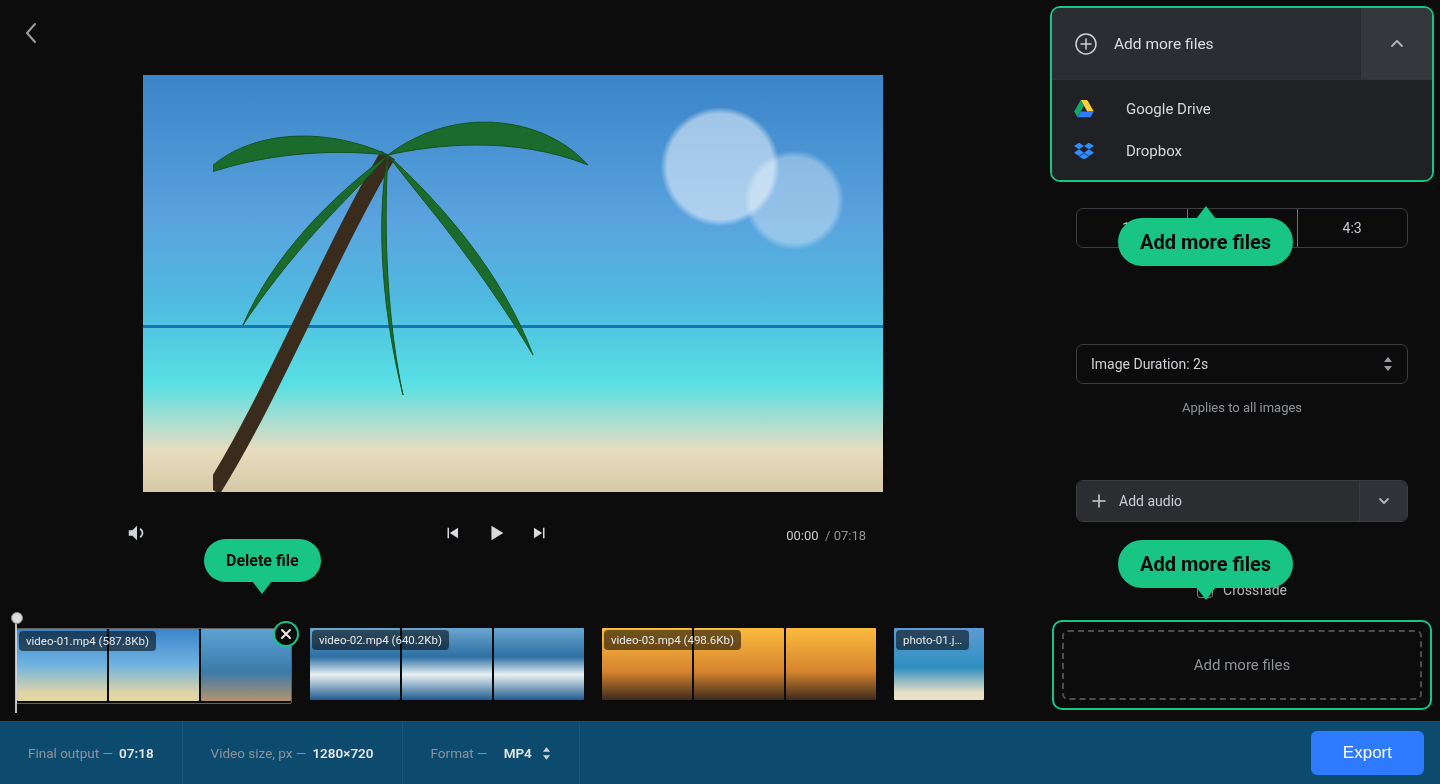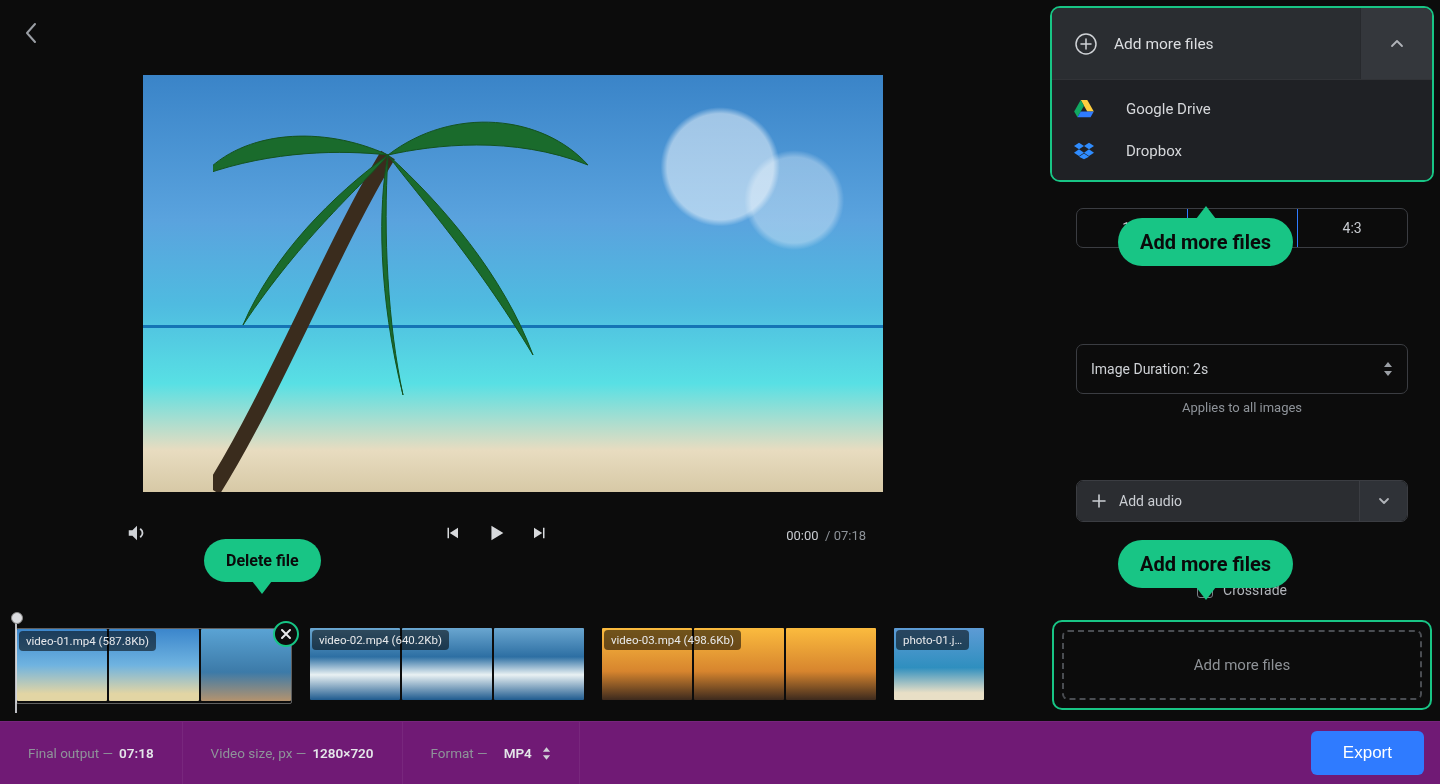--- a/index.html
+++ b/index.html
@@ -65,42 +65,42 @@
   .gdrive{width:20px;height:18px}
   .dropbox{width:20px;height:18px}
 
   
   .aspect{position:absolute;top:208px;left:32px;right:32px;display:flex;border:1px solid var(--border);border-radius:7px;overflow:hidden;height:40px}
   .aspect .seg{flex:1;display:flex;align-items:center;justify-content:center;font-size:14px;color:#c8cbd0;border-right:1px solid var(--border)}
   .aspect .seg:last-child{border-right:none}
   .aspect .seg.active{border:1px solid var(--blue);margin:-1px;z-index:1;border-radius:0}
 
   
-  .imgdur{position:absolute;top:344px;left:32px;right:32px;height:50px;border:1px solid var(--border);border-radius:7px;display:flex;align-items:center;padding:0 14px;color:#cfd2d6;font-size:14px;justify-content:space-between}
+  .imgdur{position:absolute;top:344px;left:32px;right:32px;height:40px;border:1px solid var(--border);border-radius:7px;display:flex;align-items:center;padding:0 14px;color:#cfd2d6;font-size:14px;justify-content:space-between}
   .applies{position:absolute;top:400px;left:0;right:0;text-align:center;font-size:13px;color:var(--muted)}
 
   .addaudio{position:absolute;top:480px;left:32px;right:32px;height:42px;display:flex;border:1px solid var(--border);border-radius:7px;overflow:hidden}
   .addaudio .main{flex:1;display:flex;align-items:center;gap:12px;padding:0 14px;background:#2b2d31;color:#cbced3;font-size:14px}
   .addaudio .side{width:48px;display:flex;align-items:center;justify-content:center;background:#2f3237;border-left:1px solid var(--border)}
 
   .crossfade{position:absolute;top:582px;left:0;right:0;display:flex;align-items:center;justify-content:center;gap:10px;color:#b1b5ba;font-size:14px}
   .crossfade .box{width:16px;height:16px;border:1.5px solid #7a7f86;border-radius:3px}
 
   .drop-more{position:absolute;top:620px;left:8px;right:8px;height:90px;border:2px solid var(--green);border-radius:10px}
   .drop-more .inner{position:absolute;inset:8px;border:2px dashed #4a4d52;border-radius:6px;display:flex;align-items:center;justify-content:center;color:#8e9297;font-size:15px}
 
   
   .callout{position:absolute;background:var(--green);color:#0a0a0a;font-weight:700;font-size:20px;padding:12px 22px;border-radius:24px;z-index:10}
   .callout.small{font-size:16px}
   .callout .tail{position:absolute;width:0;height:0}
   .tail-down{bottom:-12px;left:50%;transform:translateX(-50%);border-left:10px solid transparent;border-right:10px solid transparent;border-top:13px solid var(--green)}
   .tail-up{top:-12px;left:50%;transform:translateX(-50%);border-left:10px solid transparent;border-right:10px solid transparent;border-bottom:13px solid var(--green)}
 
   
-  .bottom{position:absolute;left:0;right:0;bottom:0;height:63px;background:#701a75;border-top:1px solid rgba(255,255,255,0.05);display:flex;align-items:center}
+  .bottom{position:absolute;left:0;right:0;bottom:0;height:63px;background:#0c4a6e;border-top:1px solid rgba(255,255,255,0.05);display:flex;align-items:center}
   .bottom .cell{height:100%;display:flex;align-items:center;padding:0 28px;font-size:13.5px;color:var(--muted);border-right:1px solid rgba(255,255,255,0.06)}
   .bottom .cell b{color:#e4e6e9;font-weight:600;margin-left:6px}
   .bottom .format{display:flex;align-items:center;gap:10px}
   .bottom .export{margin-left:auto;margin-right:16px;background:var(--blue);color:#fff;font-size:17px;font-weight:400;padding:12px 32px;border-radius:6px;border:none}
 
   
   .sky{background:linear-gradient(to bottom,#3b86cc 0%,#6fb3e0 50%,#e2d5a4 90%)}
   .pool{background:linear-gradient(to bottom,#5aa3d4 0%,#3c7aa8 60%,#b4936e 100%)}
   .wave{background:linear-gradient(to bottom,#6aa6d0 0%,#2d6fa3 40%,#e9f1f3 65%,#1f5b8f 100%)}
   .sunset{background:linear-gradient(to bottom,#fbbb3e 0%,#d7852e 60%,#3d2a1d 100%)}

